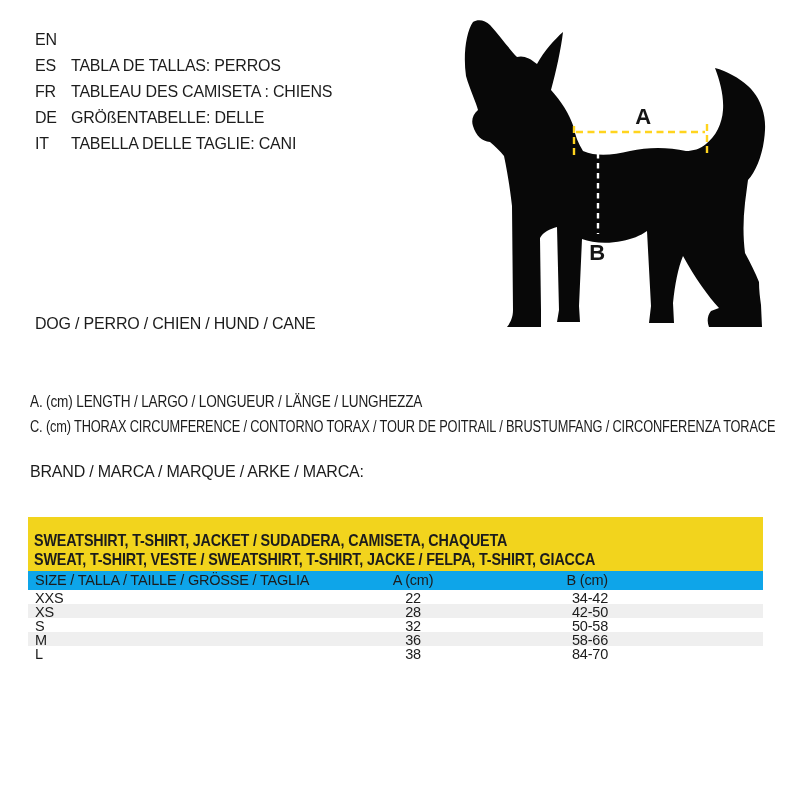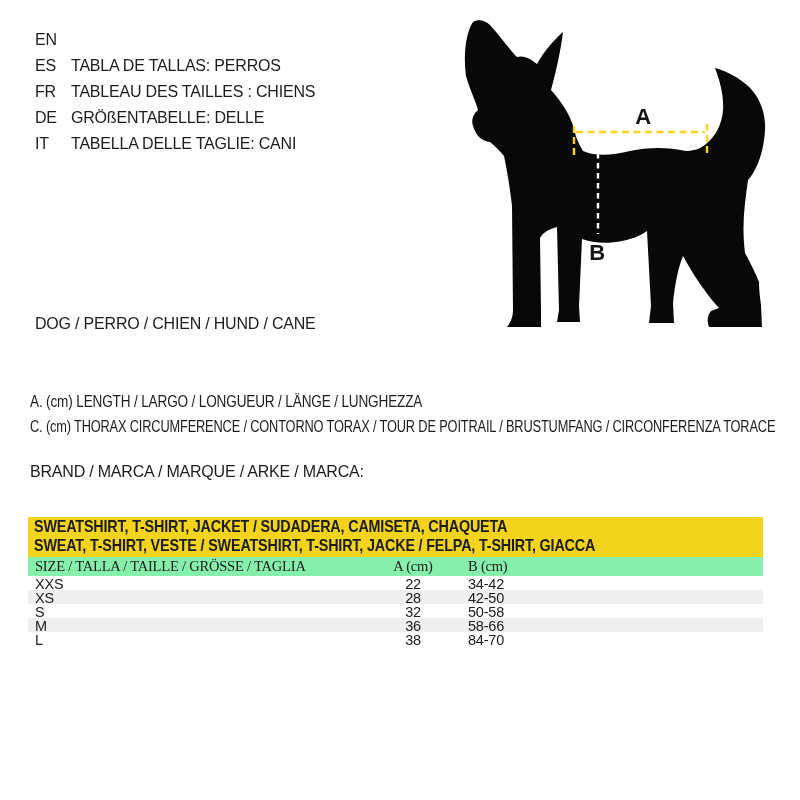--- a/index.html
+++ b/index.html
@@ -18,43 +18,43 @@
   
   .dog-svg{left:440px;top:10px;width:360px;height:330px;}
   .dog-svg text{font-family:"Liberation Sans",sans-serif;font-weight:bold;font-size:22px;fill:#151515;}
   
   .caption{left:35px;top:315px;font-size:16px;white-space:nowrap;}
   .legend-a{left:30px;top:393px;font-size:16px;white-space:nowrap;transform:scaleX(.85);transform-origin:left center;}
   .legend-c{left:30px;top:418px;font-size:16px;white-space:nowrap;transform:scaleX(.80);transform-origin:left center;}
   .brand{left:30px;top:463px;font-size:16px;white-space:nowrap;}
   
   .size-table{left:28px;top:517px;width:735px;}
-  .banner{background:#F2D41D;padding:0 0 2px 6px;}
+  .banner{background:#F2D41D;padding:14px 0 2px 6px;}
   .banner-line{font-weight:bold;font-size:16.5px;line-height:19px;white-space:nowrap;transform:scaleX(.87);transform-origin:left center;}
-  .thead{background:#86efac;display:flex;height:19px;line-height:19px;font-size:14.5px;font-family:Liberation Serif, serif;}
+  .thead{background:#0ea5e9;display:flex;height:19px;line-height:19px;font-size:14.5px;}
   .trow{display:flex;height:14px;line-height:17px;font-size:14.5px;}
   .trow:nth-child(even){background:#EFEFEF;}
   .cell-size{width:330px;flex:0 0 330px;padding-left:7px;box-sizing:border-box;white-space:nowrap;}
   .cell-a{width:110px;flex:0 0 110px;text-align:center;}
-  .cell-b{width:140px;flex:0 0 140px;text-align:left;}
+  .cell-b{width:140px;flex:0 0 140px;text-align:right;}
 </style>
 </head>
 <body>
 
 <div class="abs lang-list">
   <div class="lang-row">
     <span class="lang-code">EN</span>
   </div>
   <div class="lang-row">
     <span class="lang-code">ES</span>
     <span class="lang-label">TABLA DE TALLAS: PERROS</span>
   </div>
   <div class="lang-row">
     <span class="lang-code">FR</span>
-    <span class="lang-label">TABLEAU DES TAILLES : CHIENS</span>
+    <span class="lang-label">TABLEAU DES CAMISETA : CHIENS</span>
   </div>
   <div class="lang-row">
     <span class="lang-code">DE</span>
     <span class="lang-label">GRÖßENTABELLE: DELLE</span>
   </div>
   <div class="lang-row">
     <span class="lang-code">IT</span>
     <span class="lang-label">TABELLA DELLE TAGLIE: CANI</span>
   </div>
 </div>

